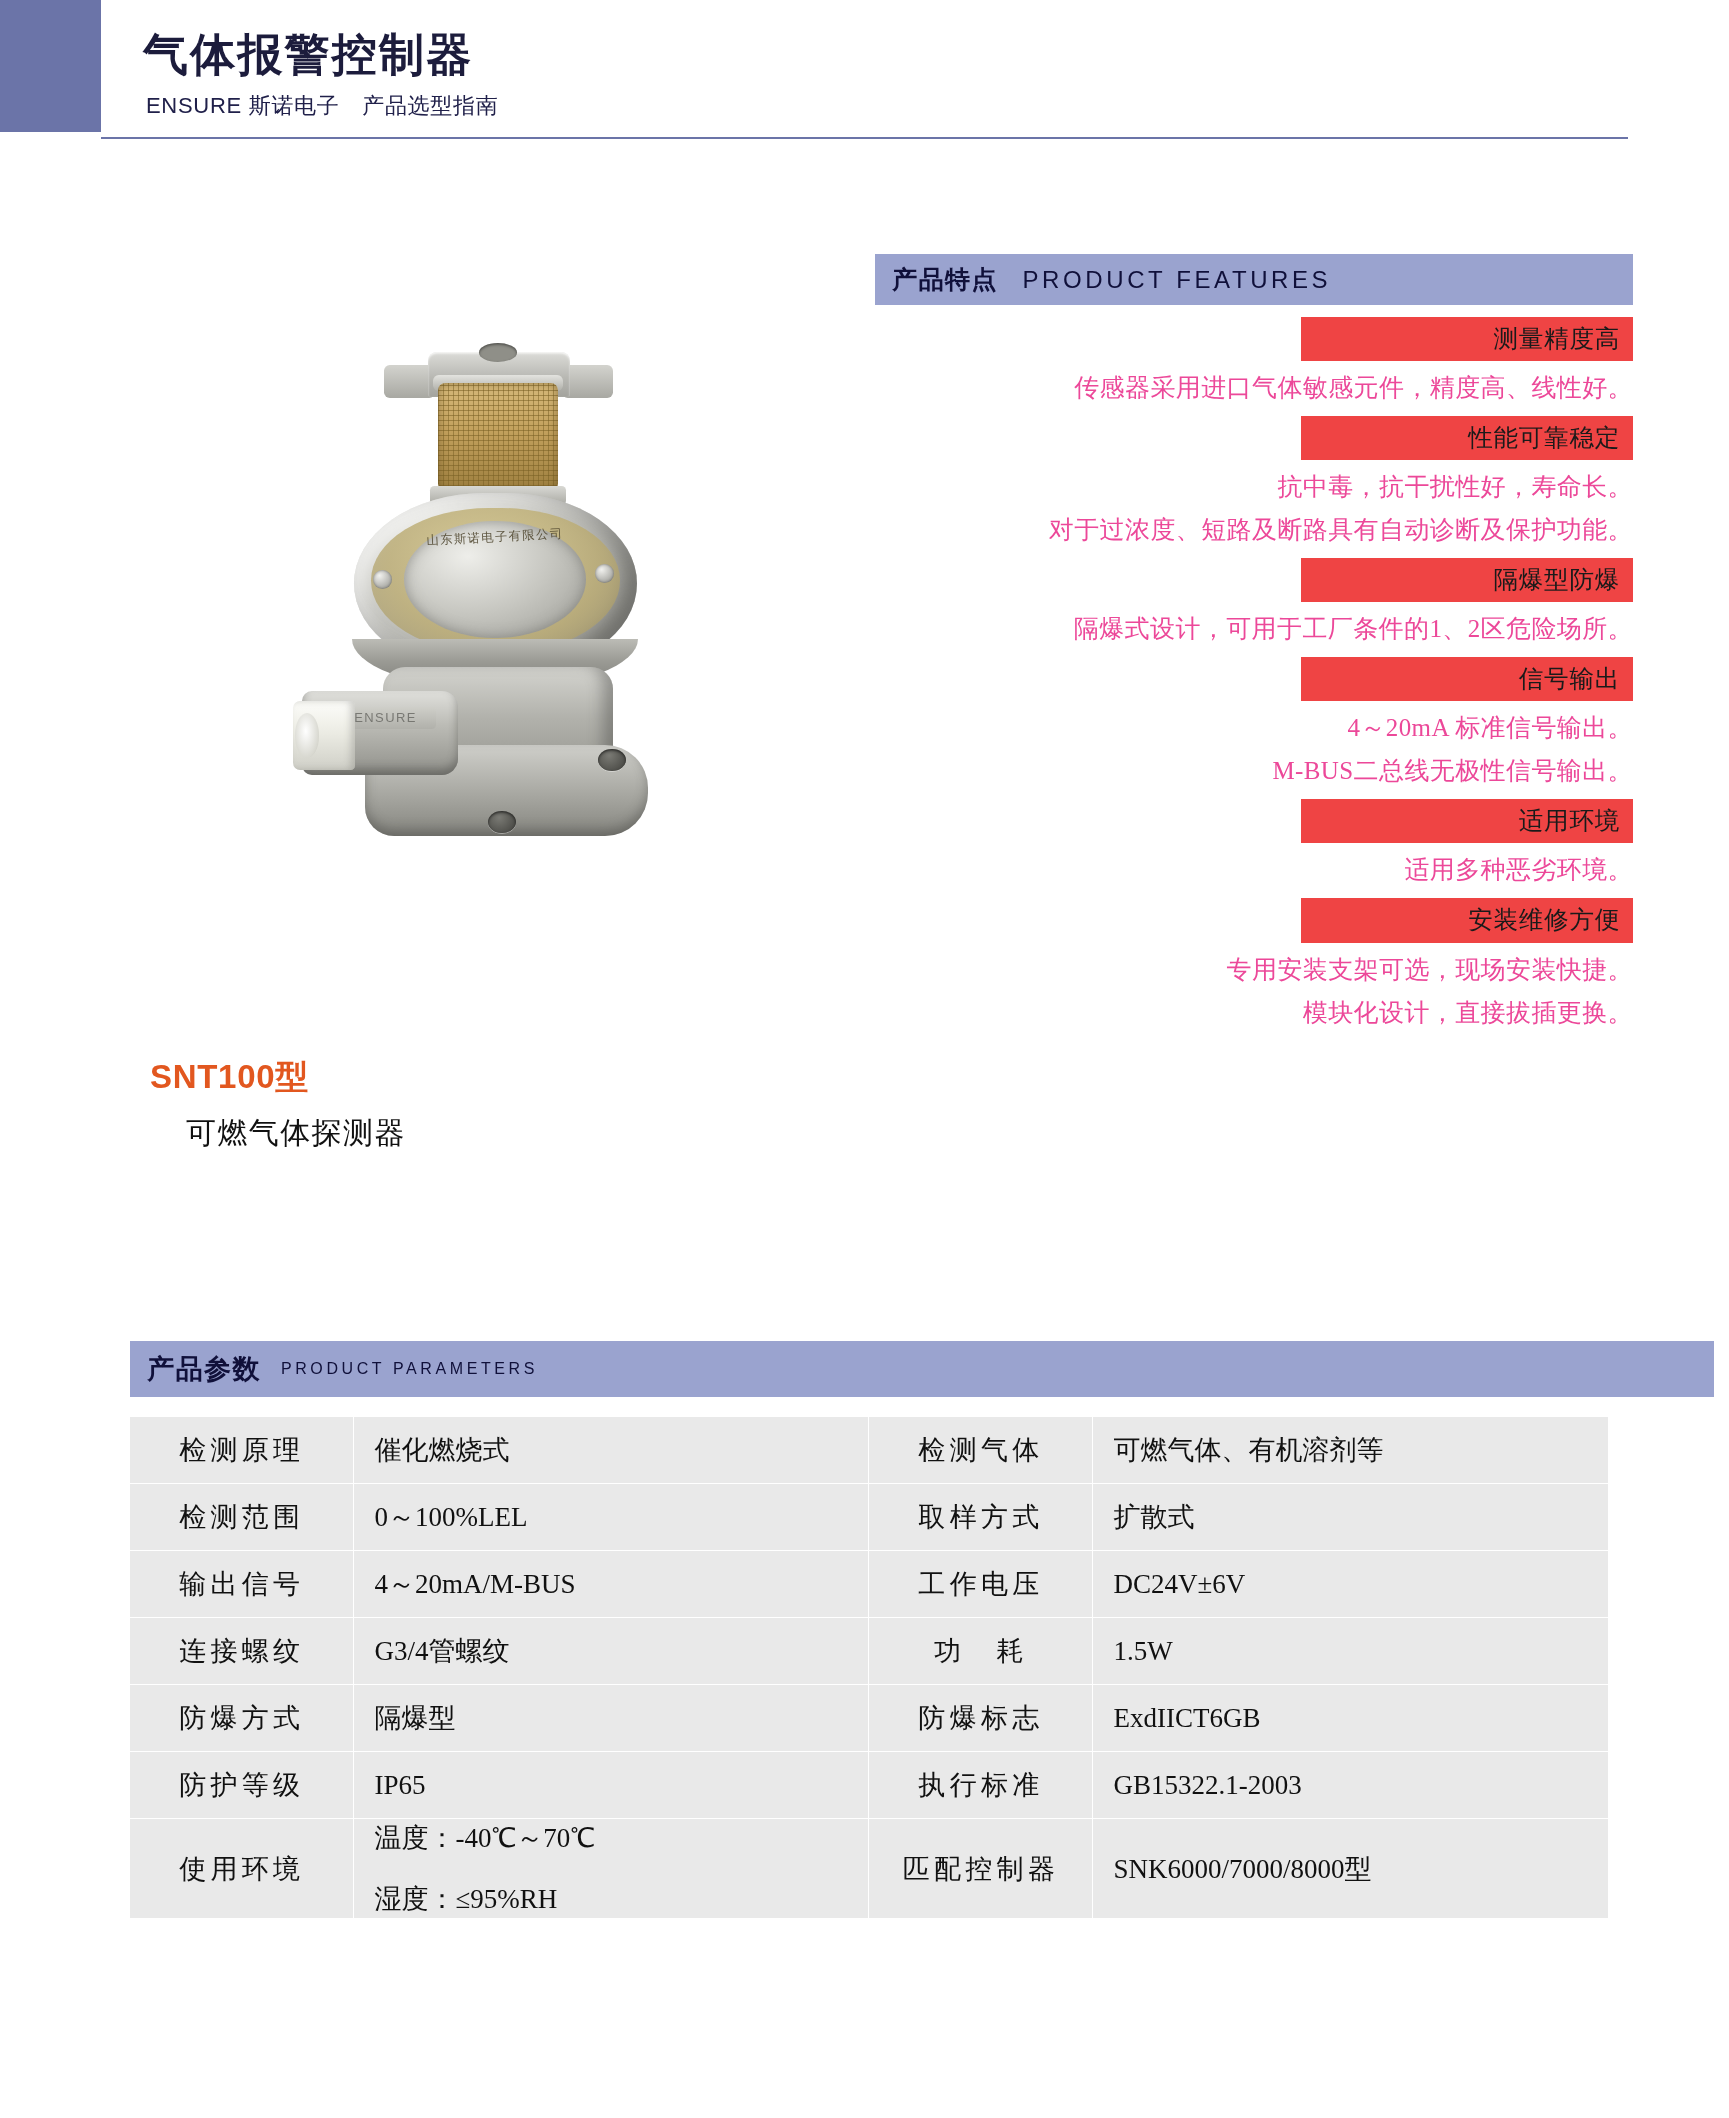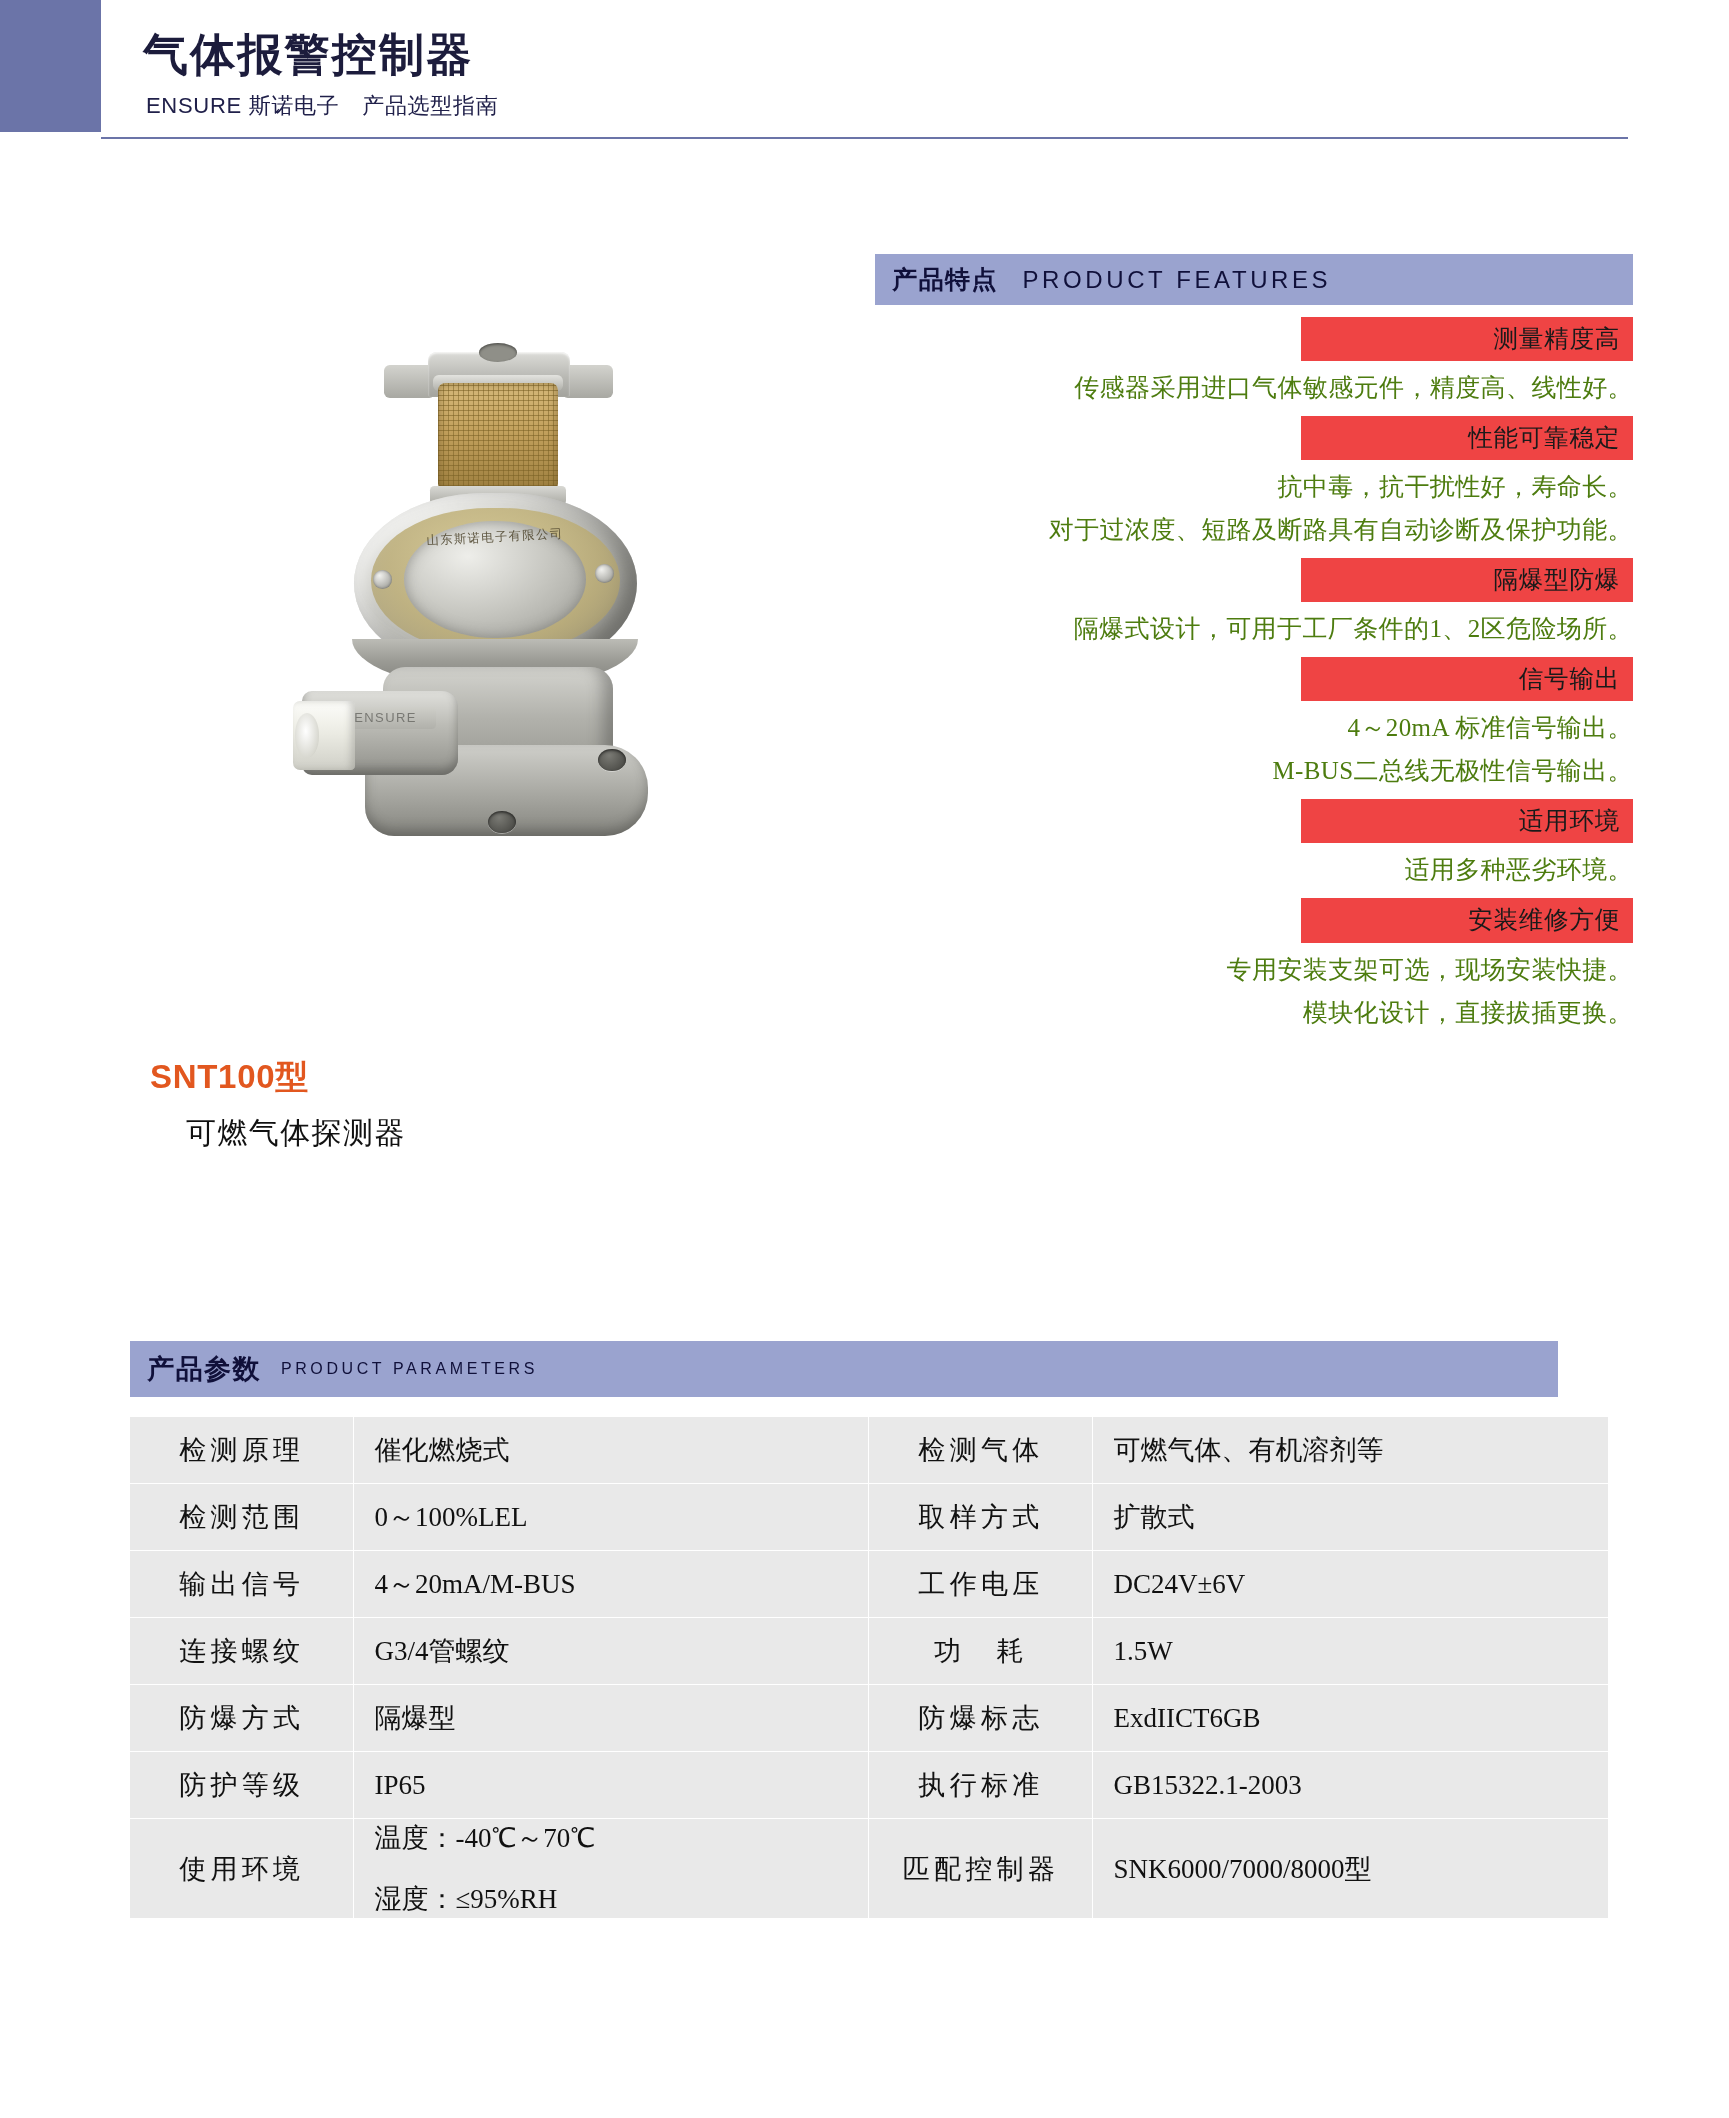--- a/index.html
+++ b/index.html
@@ -332,33 +332,33 @@
     color: #1a1a1a;
     padding: 5px 13px 6.5px 10px;
     margin-top: 11.6px;
     letter-spacing: 0.7px;
     min-width: 332px;
     box-sizing: border-box;
   }
   .feat-line {
     font-family: "Liberation Serif", serif;
     font-size: 25px;
-    color: #4d7c0f;
+    color: #ec4899;
     margin-top: 10px;
     margin-left: 4.3px;
     letter-spacing: 0.4px;
     white-space: nowrap;
   }
 
   
   .params-head {
     position: absolute;
     left: 130px;
     top: 1341px;
-    width: 1428px;
+    width: 1584px;
     height: 56px;
     background: #9aa3cf;
     display: flex;
     align-items: center;
     padding-left: 17.3px;
     box-sizing: border-box;
   }
   .params-head .cn {
     font-family: "Liberation Sans", sans-serif;
     font-weight: bold;

